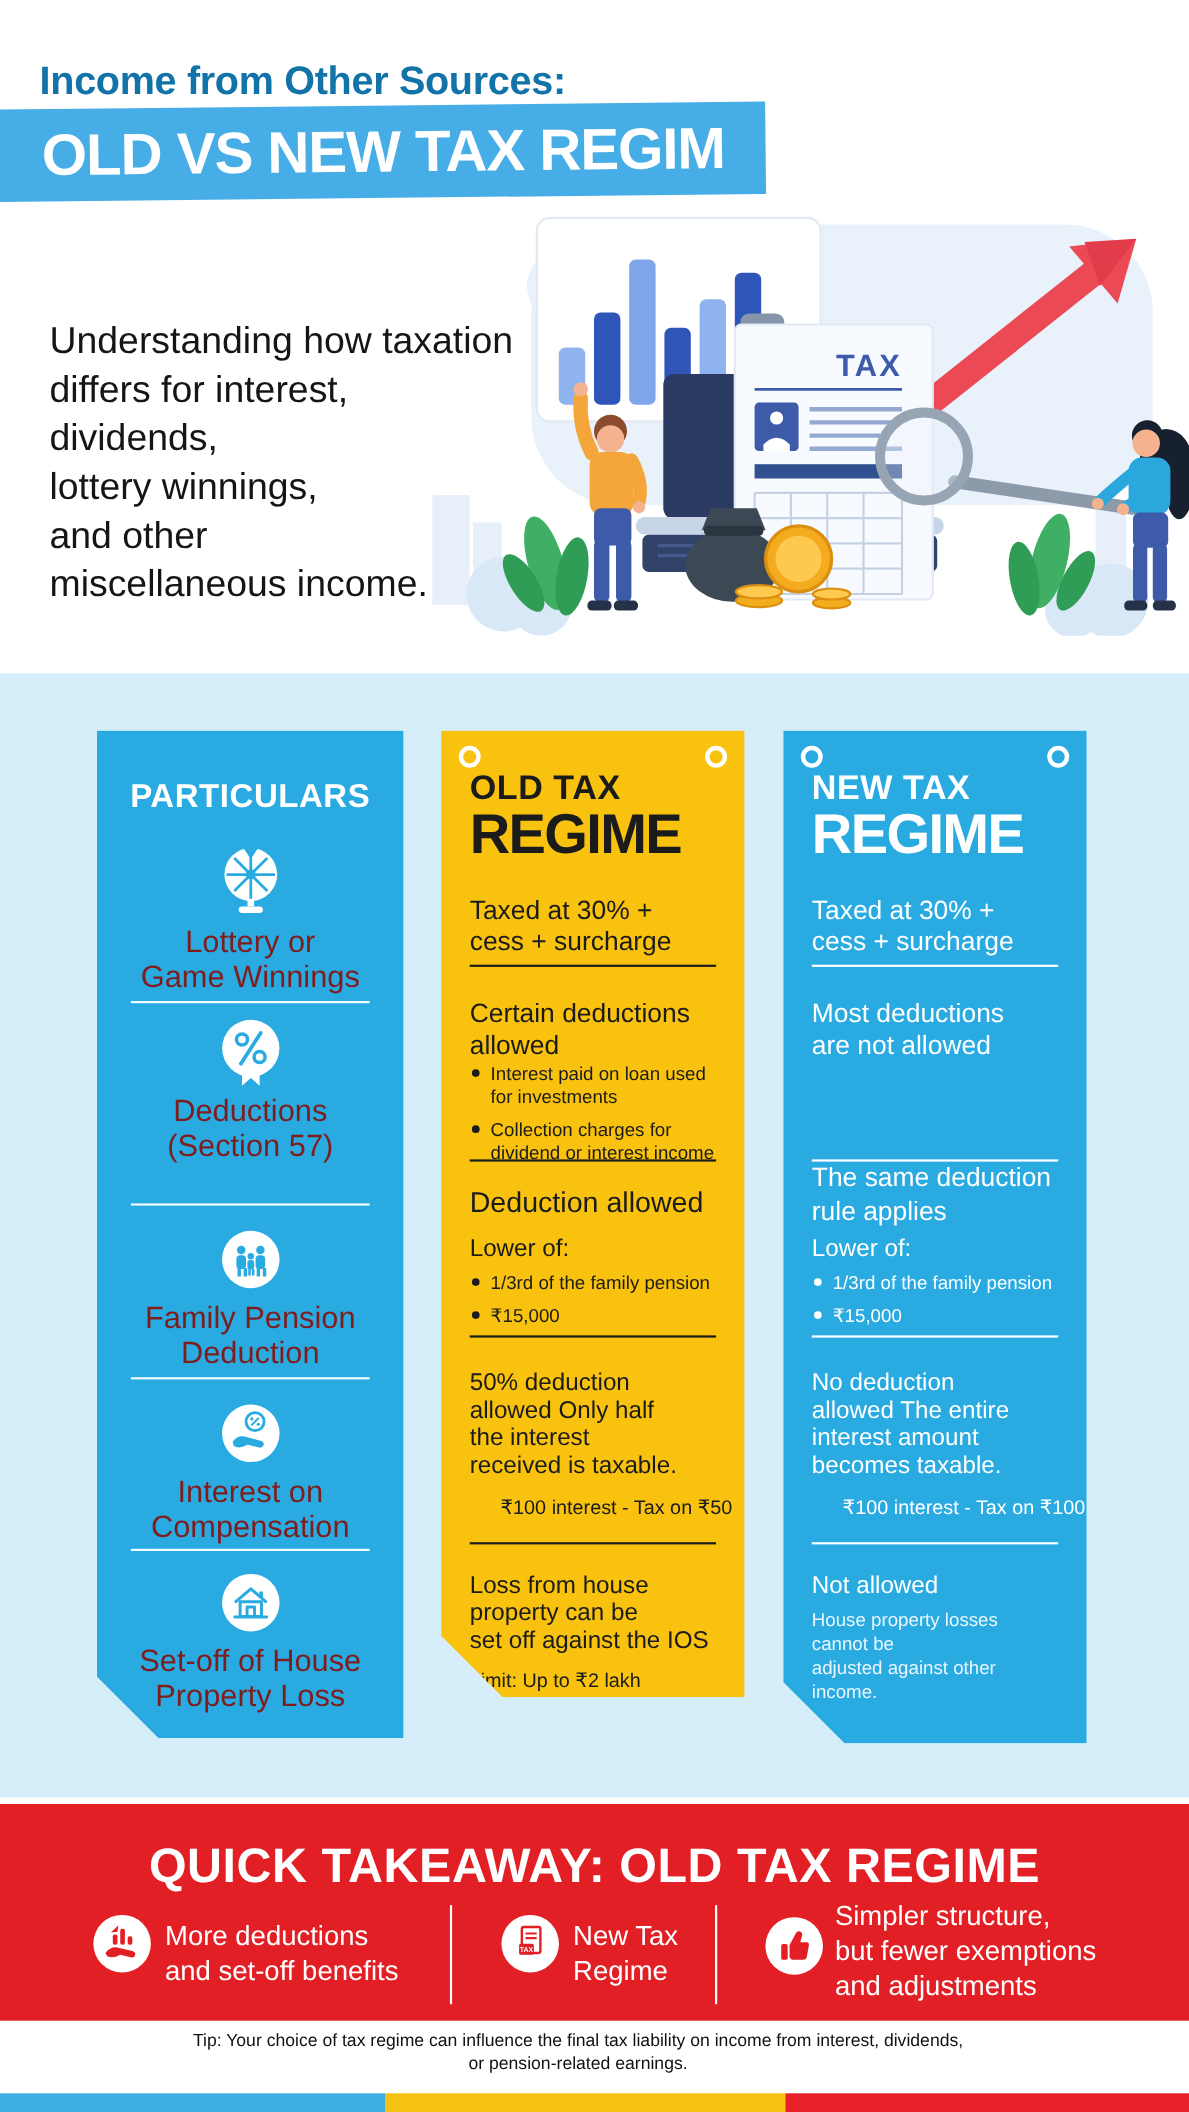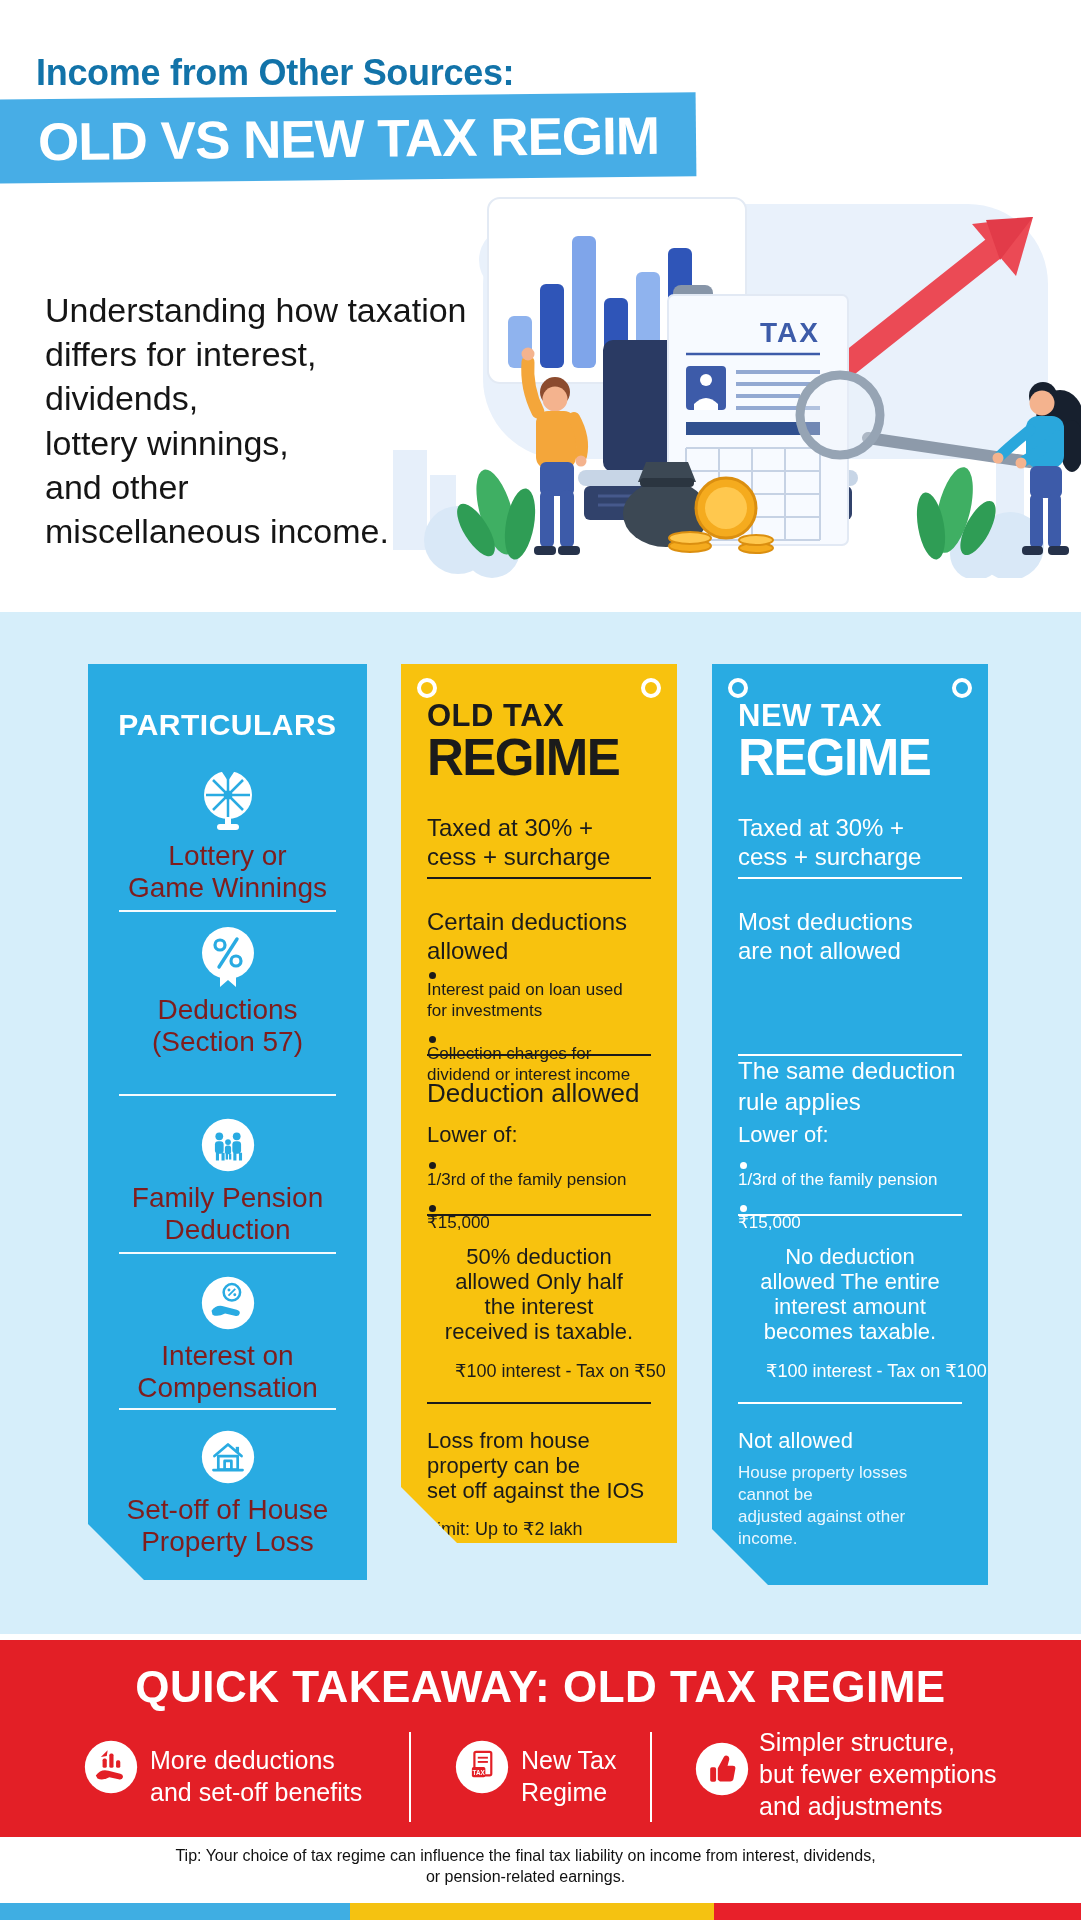--- a/index.html
+++ b/index.html
@@ -45,31 +45,31 @@
   .rule{position:absolute;left:26px;width:224px;height:2px;}
   .p-mid .rule{background:#1b1b1b;}
   .p-right .rule{background:#fff;}
   .rule-1{top:213px}.rule-2{top:390px}.rule-3{top:550px}.rule-4{top:738px}
   .rc-s2t{top:244px;font-size:24px;line-height:1.2;}
   .rc-s2b{top:302px;font-size:17px;line-height:1.24;}
   .p-right .rc-s3t{top:392px;font-size:24px;line-height:1.28;}
   .p-mid .rc-s3t{top:414px;font-size:26px;}
   .rc-s3sub{top:458px;font-size:22px;}
   .rc-s3b{top:492px;font-size:17px;line-height:1.24;}
-  .bullet{display:flex;margin-bottom:9px;flex-direction:column;}
+  .bullet{display:flex;margin-bottom:9px;}
   .dot{flex:0 0 7px;width:7px;height:7px;border-radius:50%;margin:6px 10px 0 2px;background:currentColor;}
-  .rc-s4{top:580px;font-size:22px;line-height:1.14;text-align:center;}
+  .rc-s4{top:580px;font-size:22px;line-height:1.14;}
   .rc-s4note{top:696px;font-size:18px;margin-left:28px;}
   .rc-s5{top:764px;font-size:22px;line-height:1.14;}
   .p-mid .rc-s5note{top:854px;font-size:18px;}
   .p-right .rc-s5note{top:798px;font-size:17px;line-height:1.3;color:#EAF7FF;}
 
   
   .takeaway{position:absolute;left:0;top:1640px;width:1081px;height:197px;background:#E31F26;color:#fff;}
-  .tk-title{position:absolute;top:22px;left:0;width:100%;text-align:center;font-size:44px;font-weight:800;letter-spacing:.5px;}
+  .tk-title{position:absolute;top:32px;left:0;width:100%;text-align:center;font-size:44px;font-weight:800;letter-spacing:.5px;}
   .tk-ic{position:absolute;width:54px;height:54px;}
   .tk-t{position:absolute;font-size:25px;line-height:1.28;}
   .tk-ic1{left:84px;top:100px}.tk-t1{left:150px;top:104px}
   .tk-sep{position:absolute;width:2px;height:90px;top:92px;background:#fff;}
   .tk-sep1{left:409px}.tk-sep2{left:650px}
   .tk-ic2{left:455px;top:100px}.tk-t2{left:521px;top:104px}
   .tk-ic3{left:695px;top:102px}.tk-t3{left:759px;top:86px}
 
   .tip{position:absolute;left:0;top:1845px;width:1051px;text-align:center;font-size:16px;line-height:1.32;color:#101010;}
   .fb{position:absolute;top:1903px;height:17px;}

